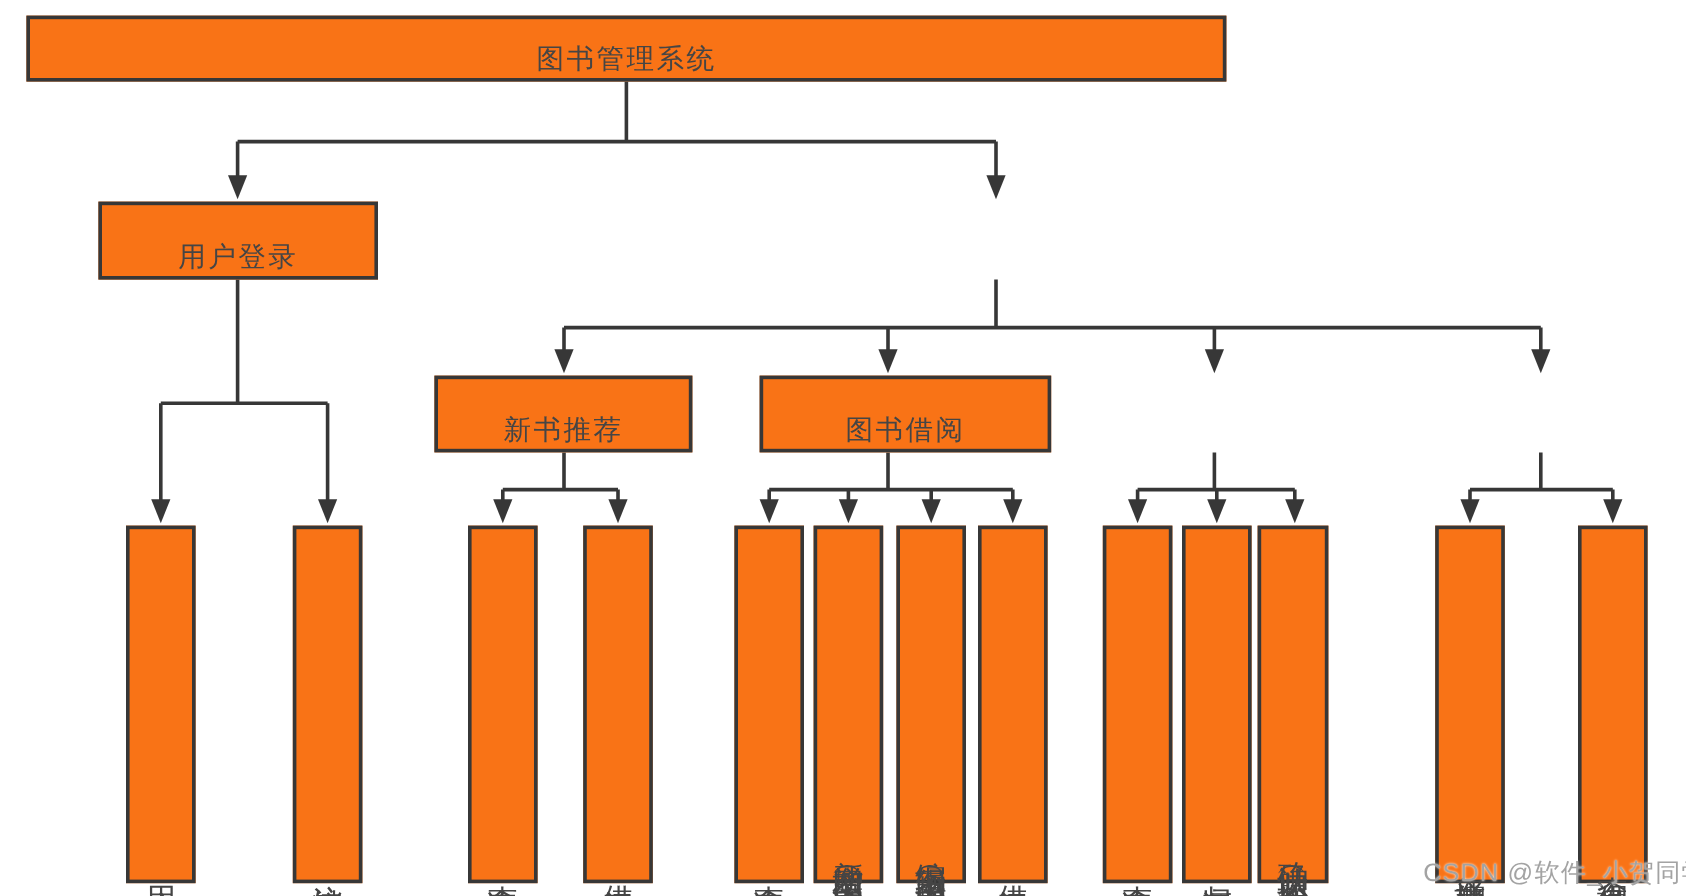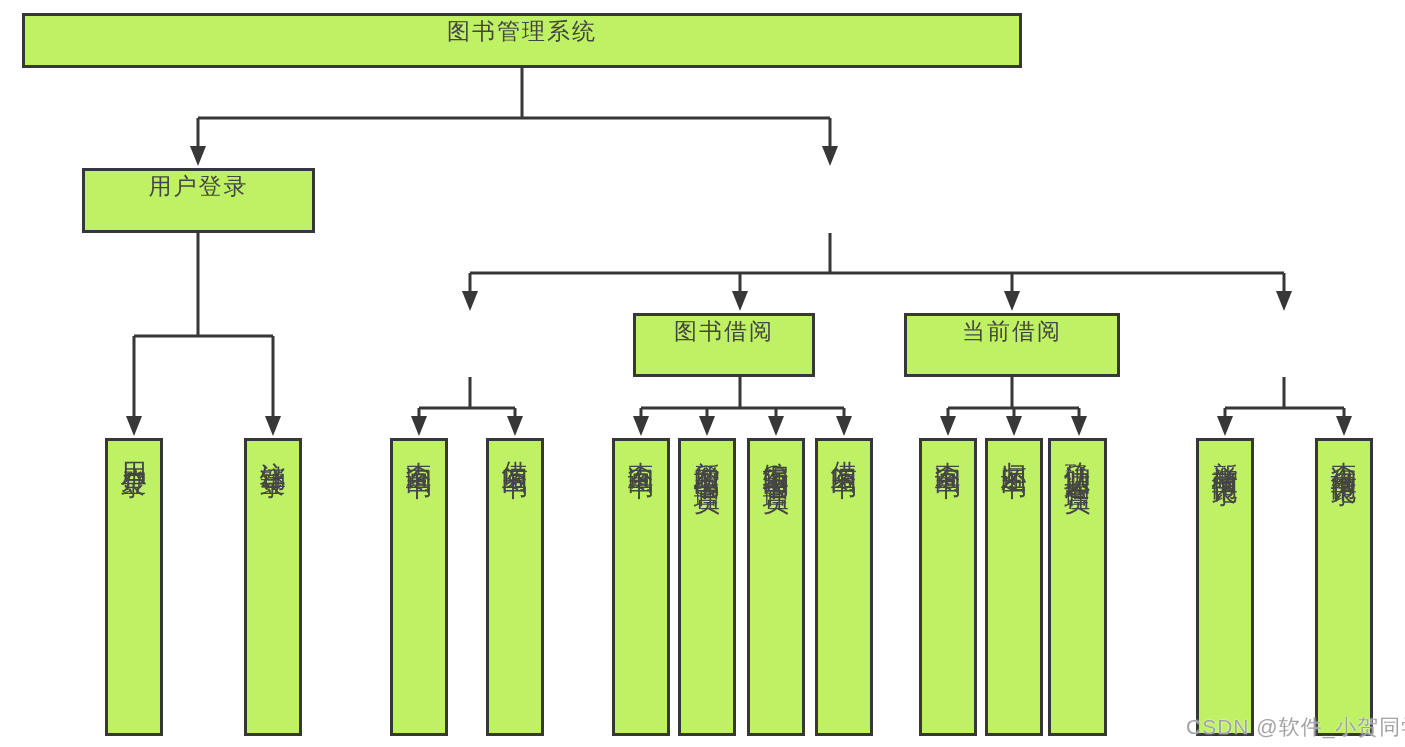--- a/index.html
+++ b/index.html
@@ -2,22 +2,22 @@
 <html><head>
 <meta charset="utf-8">
 <style>
   html,body{margin:0;padding:0;background:#ffffff;}
   .canvas{
     position:relative;width:1405px;height:747px;background:#ffffff;overflow:hidden;
     font-family:"Liberation Sans","DejaVu Sans",sans-serif;
   }
   .canvas svg{position:absolute;left:0;top:0;width:1405px;height:747px;}
   .box{
-    position:absolute;box-sizing:border-box;background:#bef264;
-    border:3px solid #373737;display:flex;align-items:flex-start;justify-content:center;
+    position:absolute;box-sizing:border-box;background:#f97316;
+    border:3px solid #373737;display:flex;align-items:flex-end;justify-content:center;
     color:#454545;
   }
   .hlabel{font-size:23px;letter-spacing:2px;white-space:nowrap;}
   .leaf span{
     writing-mode:vertical-rl;text-orientation:mixed;
     font-size:26px;letter-spacing:4px;line-height:1.1;white-space:nowrap;
   }
   .root-label{font-size:23px;letter-spacing:2px;}
   .watermark{
     position:absolute;top:713px;left:1186px;font-size:21px;letter-spacing:1px;
@@ -66,25 +66,25 @@
   </svg>
 
   <div class="box" style="left:22px;top:13px;width:1000px;height:55px">
     <span class="root-label">图书管理系统</span>
   </div>
 
   <div class="box" style="left:82px;top:168px;width:233px;height:65px">
     <span class="hlabel">用户登录</span>
   </div>
 
-  <div class="box" style="left:633px;top:313px;width:182px;height:64px">
+  <div class="box" style="left:362px;top:313px;width:215px;height:64px">
+    <span class="hlabel">新书推荐</span>
+  </div>
+  <div class="box" style="left:633px;top:313px;width:243px;height:64px">
     <span class="hlabel">图书借阅</span>
-  </div>
-  <div class="box" style="left:904px;top:313px;width:216px;height:64px">
-    <span class="hlabel">当前借阅</span>
   </div>
 
   <div class="box leaf" style="left:105px;top:438px;width:58px;height:298px">
     <span>用户登录</span>
   </div>
   <div class="box leaf" style="left:244px;top:438px;width:58px;height:298px">
     <span>注销登录</span>
   </div>
 
   <div class="box leaf" style="left:390px;top:438px;width:58px;height:298px">

